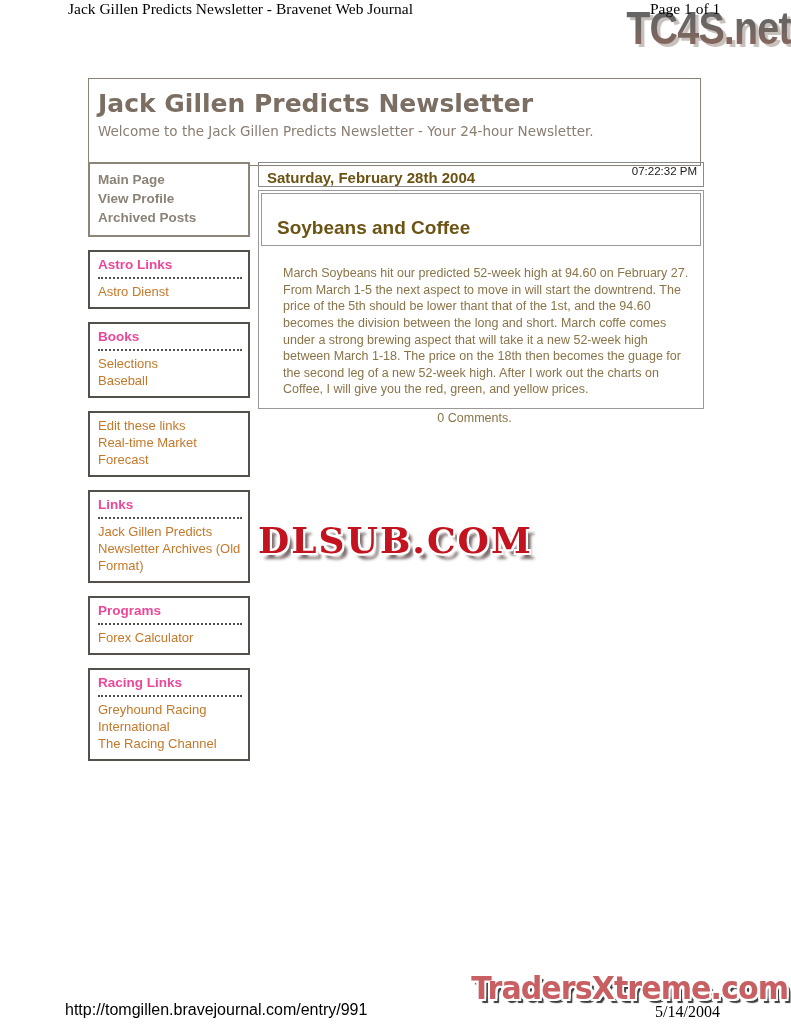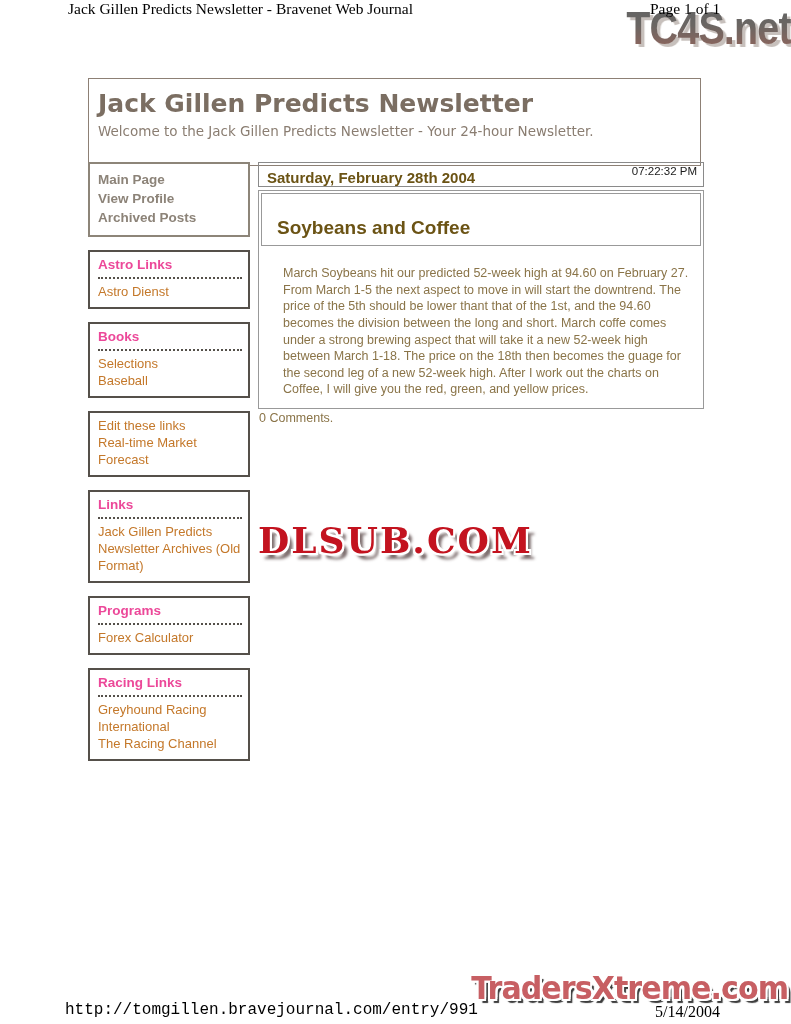--- a/index.html
+++ b/index.html
@@ -5,21 +5,21 @@
   * { margin:0; padding:0; box-sizing:border-box; }
   html,body { background:#ffffff; }
   body {
     width:791px; height:1024px; position:relative; overflow:hidden;
     font-family:"Liberation Sans", sans-serif;
   }
 
   
   .doc-title { position:absolute; left:68px; top:0; font-family:"Liberation Serif",serif; font-size:15.5px; color:#000; z-index:3; }
   .page-num  { position:absolute; left:650px; top:0; font-family:"Liberation Serif",serif; font-size:15.5px; color:#000; z-index:4; }
-  .footer-url  { position:absolute; left:65px;  top:1001px; font-family:Liberation Mono, monospace; font-size:16px; color:#000; z-index:4; }
+  .footer-url  { position:absolute; left:65px;  top:1001px; font-family:Liberation Sans, sans-serif; font-size:16px; color:#000; z-index:4; }
   .footer-date { position:absolute; left:655px; top:1003px; font-family:"Liberation Serif",serif; font-size:16px; color:#000; z-index:4;text-align:center; }
 
   
   .tc4s {
     position:absolute; right:0; top:3px; z-index:2;
     font-weight:bold; font-size:47px; line-height:1.05; letter-spacing:-1px;
     transform:scaleX(.84); transform-origin:100% 0;
     color:#6a625e; text-shadow:4px 3px 0 #c7c0bc;
   }
   @supports ((-webkit-background-clip:text) or (background-clip:text)) {
@@ -50,21 +50,21 @@
   .main { position:absolute; left:258px; top:162px; width:446px; }
   .date-bar {
     border:1px solid #8a8a8a; height:25px;
     display:flex; justify-content:space-between; align-items:flex-end; padding:0 6px 0 8px;
   }
   .date-text { font-weight:bold; font-size:15px; color:var(--heading_brown,#6b5314); }
   .time-text { font-size:11.5px; color:#1a1a1a; align-self:flex-start; padding-top:2px; }
   .article { border:1px solid #999; margin-top:3px; height:219px; background:#fff; }
   .title-strip { margin:2px; border:1px solid #999; padding:23px 4px 6px 15px; font-weight:bold; font-size:19px; color:var(--heading_brown,#6b5314); }
   .body-text { margin:19px 13px 0 24px; font-size:12.5px; line-height:1.33; color:var(--body_brown,#8a7448); }
-  .comments  { text-align:left; margin:13px 13px 0 0; font-size:12.5px; color:var(--body_brown,#8a7448); cursor:pointer; }
+  .comments  { text-align:center; margin:13px 13px 0 0; font-size:12.5px; color:var(--body_brown,#8a7448); cursor:pointer; }
 
   
   .dlsub {
     position:absolute; left:258px; top:486px; z-index:2;
     font-family:"DejaVu Serif",serif; font-weight:bold; font-size:36px; letter-spacing:2px; line-height:1;
     color:var(--dlsub_red,#c3131f);
     text-shadow:
       -2px -2px 0 #fff, 2px -2px 0 #fff, -2px 2px 0 #fff, 2px 2px 0 #fff,
       -2px 0 0 #fff, 2px 0 0 #fff, 0 -2px 0 #fff, 0 2px 0 #fff,
       5px 6px 3px rgba(80,60,60,.75);

